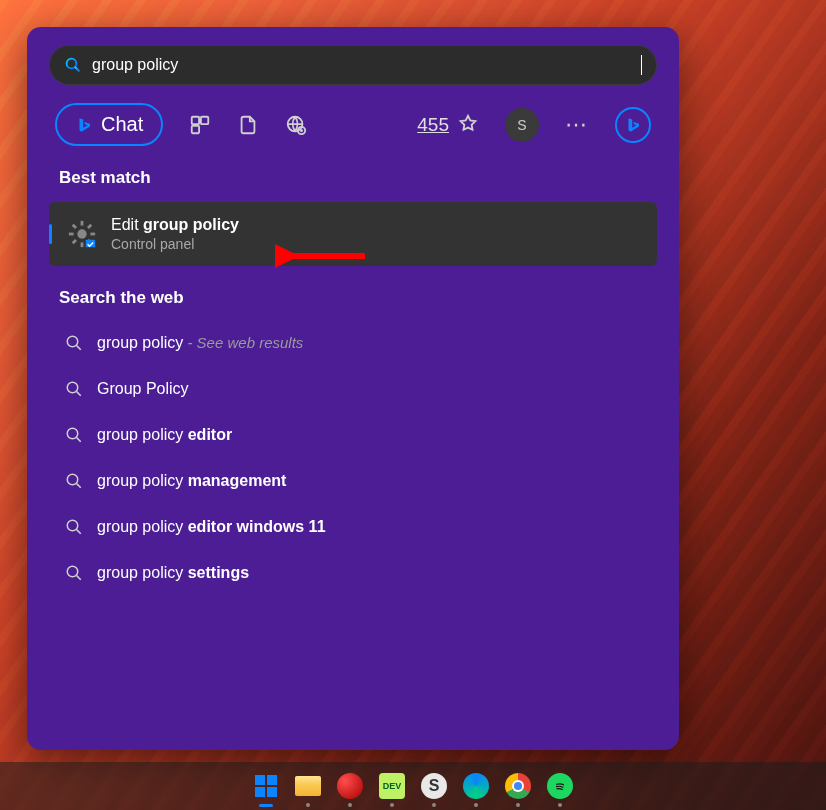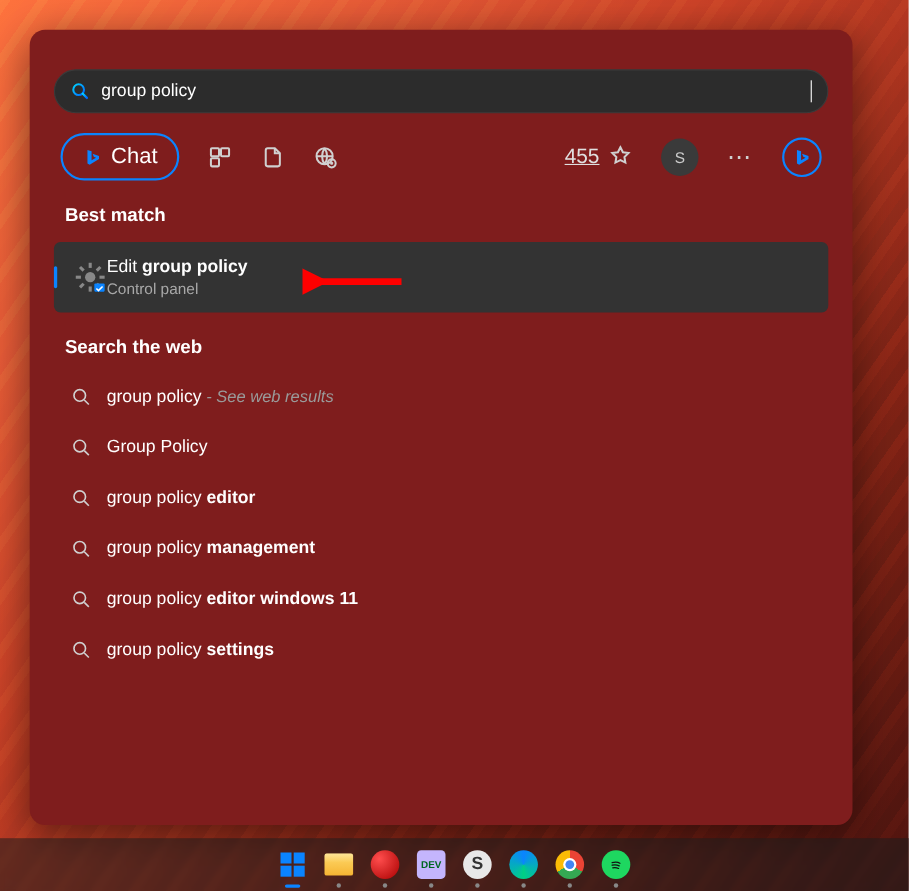--- a/index.html
+++ b/index.html
@@ -12,26 +12,26 @@
   body::before {
     content:""; position:absolute; inset:0;
     background:
       repeating-linear-gradient(125deg, rgba(255,140,80,.25) 0 8px, rgba(180,60,30,.25) 8px 18px, rgba(120,30,15,.2) 18px 28px);
     mix-blend-mode: overlay; opacity:.55;
   }
 
   .panel {
     position: absolute;
     left: 27px; top: 27px;
-    width: 748px; height: 723px;
-    background: #7f1d1d;
+    width: 652px; height: 723px;
+    background: #4c1d95;
     border-radius: 14px;
     color: #fff;
     box-shadow: 0 10px 40px rgba(0,0,0,.5);
-    padding: 36px 22px;
+    padding: 18px 22px;
   }
 
   
   .search-box {
     display:flex; align-items:center;
     background: #2c2c2c;
     border:1px solid #3a3a3a;
     border-radius: 24px;
     height: 40px;
     padding: 0 14px;
@@ -75,21 +75,21 @@
     display:flex; align-items:center; justify-content:center;
   }
 
   
   .section-title { font-size:17px; font-weight:600; margin:22px 0 14px 10px; }
 
   .best-match {
     background:#333333;
     border-radius:6px;
     padding: 14px 18px;
-    display:flex; align-items:center; 
+    display:flex; align-items:center; gap:14px;
     position:relative;
     cursor:pointer;
   }
   .best-match::before {
     content:""; position:absolute; left:0; top:22px; bottom:22px; width:3px;
     background:#0a84ff; border-radius:2px;
   }
   .gear-icon { width:30px; height:30px; }
   .bm-text .line1 { font-size:16px; }
   .bm-text .line1 .bold { font-weight:700; }
@@ -296,21 +296,21 @@
     </div>
   <div class="tb-app">
       <div class="folder"></div>
       <div class="dot"></div>
     </div>
   <div class="tb-app">
       <div class="round" style="background:radial-gradient(circle at 30% 30%,#ff4d4d,#aa0000);"></div>
       <div class="dot"></div>
     </div>
   <div class="tb-app">
-      <div style="width:26px;height:26px;background:#c4b5fd;border-radius:4px;display:flex;align-items:center;justify-content:center;color:#062;font-size:9px;font-weight:700;">DEV</div>
+      <div style="width:26px;height:26px;background:#bef264;border-radius:4px;display:flex;align-items:center;justify-content:center;color:#062;font-size:9px;font-weight:700;">DEV</div>
       <div class="dot"></div>
     </div>
   <div class="tb-app">
       <div class="round" style="background:#e8e8e8;display:flex;align-items:center;justify-content:center;color:#333;font-weight:700;">S</div>
       <div class="dot"></div>
     </div>
   <div class="tb-app">
       <div class="round" style="background:conic-gradient(#0a84ff,#00d084,#0a84ff);"></div>
       <div class="dot"></div>
     </div>

